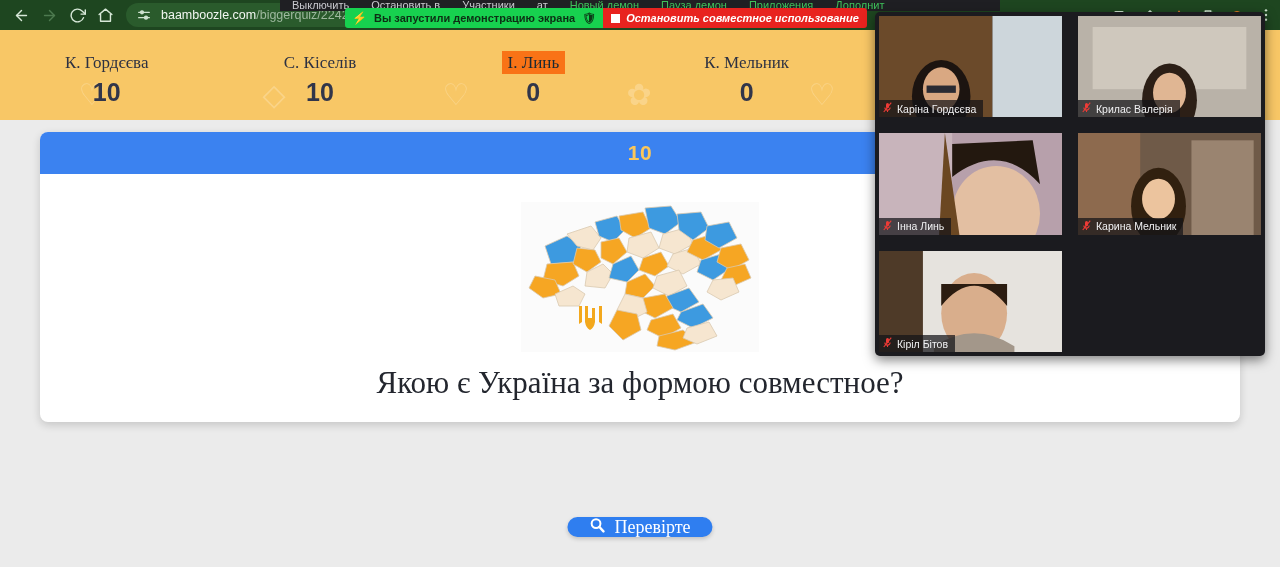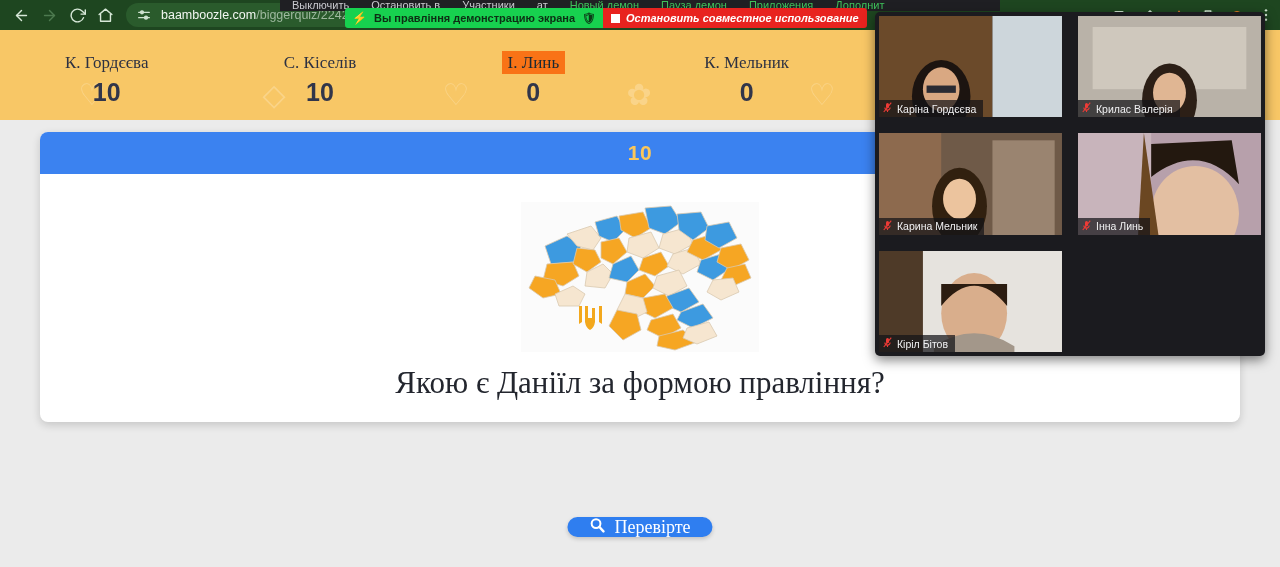--- a/index.html
+++ b/index.html
@@ -254,21 +254,21 @@
               <path d="M138 134 L162 128 L176 140 L154 148 L136 144 Z" fill="#f6a623"></path>
               <path d="M166 126 L188 120 L196 134 L176 142 L162 136 Z" fill="#f6e6d0"></path>
             </g>
             <g fill="#f3a81d">
               <path d="M64 104 l3 0 l0 12 l4 0 l0 -10 l3 0 l0 14 q-1 6 -5 8 q-4 -2 -5 -8 Z"></path>
               <path d="M58 104 l3 0 l0 16 l-3 2 Z"></path>
               <path d="M78 104 l3 0 l0 18 l-3 -2 Z"></path>
             </g>
           </svg>
         </div>
-        <div class="question">Якою є Даніїл за формою правління?</div>
+        <div class="question">Якою є Україна за формою совместное?</div>
       </div>
     </div>
 
     <button class="check-btn">
       <span class="mag">
         <svg width="16" height="16" viewBox="0 0 16 16">
           <circle cx="6.6" cy="6.6" r="4.4" fill="none" stroke="#ffffff" stroke-width="2"></circle>
           <line x1="10" y1="10" x2="14" y2="14.4" stroke="#ffffff" stroke-width="2.4" stroke-linecap="round"></line>
         </svg>
       </span>
@@ -397,21 +397,21 @@
       <span>ат</span>
       <span class="grn">Новый демон</span>
       <span class="grn">Пауза демон</span>
       <span class="grn">Приложения</span>
       <span class="grn">Дополнит</span>
     </div>
 
   <div class="share-notice">
     <div class="share-green">
       <span class="bolt">⚡</span>
-      <span>Вы правління демонстрацию экрана</span>
+      <span>Вы запустили демонстрацию экрана</span>
       <span class="shield">🛡</span>
     </div>
     <div class="share-red">
       <span class="stop-sq"></span>
       <span>Остановить совместное использование</span>
     </div>
   </div>
 
   <div class="zoom-panel">
     <div class="zoom-grid" id="zoomGrid">
@@ -444,56 +444,56 @@
           <div class="tile-label">
             <span class="mic-muted"><svg width="9" height="11" viewBox="0 0 12 14">
                 <rect x="4" y="1" width="4" height="7" rx="2" fill="#ef3b36"></rect>
                 <path d="M2.5 7a3.5 3.5 0 0 0 7 0" fill="none" stroke="#ef3b36" stroke-width="1.4"></path>
                 <line x1="6" y1="10.5" x2="6" y2="13" stroke="#ef3b36" stroke-width="1.4"></line>
                 <line x1="1" y1="13" x2="11" y2="0.5" stroke="#ef3b36" stroke-width="1.4"></line>
               </svg></span>
             <span>Крилас Валерія</span>
           </div>
         </div>
+        <div class="tile active">
+          <svg class="vid" viewBox="0 0 100 70" preserveAspectRatio="none">
+            <rect width="100" height="70" fill="#b7a0ab"></rect>
+            <rect x="0" y="0" width="40" height="70" fill="#c8b4bb"></rect>
+            <ellipse cx="64" cy="44" rx="24" ry="26" fill="#e3bfa2"></ellipse>
+            <path d="M40 24 q26 -20 48 4 l-4 -24 l-44 2Z" fill="#23180f"></path>
+            <path d="M36 0 l10 70 l-14 0 Z" fill="#6b4722"></path>
+          </svg>
+          <div class="tile-label">
+            <span class="mic-muted"><svg width="9" height="11" viewBox="0 0 12 14">
+                <rect x="4" y="1" width="4" height="7" rx="2" fill="#ef3b36"></rect>
+                <path d="M2.5 7a3.5 3.5 0 0 0 7 0" fill="none" stroke="#ef3b36" stroke-width="1.4"></path>
+                <line x1="6" y1="10.5" x2="6" y2="13" stroke="#ef3b36" stroke-width="1.4"></line>
+                <line x1="1" y1="13" x2="11" y2="0.5" stroke="#ef3b36" stroke-width="1.4"></line>
+              </svg></span>
+            <span>Інна Линь</span>
+          </div>
+        </div>
         <div class="tile">
           <svg class="vid" viewBox="0 0 100 70" preserveAspectRatio="none">
             <rect width="100" height="70" fill="#6f5a48"></rect>
             <rect x="0" y="0" width="34" height="70" fill="#8d6a4e"></rect>
             <rect x="62" y="4" width="34" height="60" fill="#9a8470"></rect>
             <ellipse cx="44" cy="40" rx="15" ry="21" fill="#31200f"></ellipse>
             <ellipse cx="44" cy="36" rx="9" ry="11" fill="#ecc49e"></ellipse>
           </svg>
           <div class="tile-label">
             <span class="mic-muted"><svg width="9" height="11" viewBox="0 0 12 14">
                 <rect x="4" y="1" width="4" height="7" rx="2" fill="#ef3b36"></rect>
                 <path d="M2.5 7a3.5 3.5 0 0 0 7 0" fill="none" stroke="#ef3b36" stroke-width="1.4"></path>
                 <line x1="6" y1="10.5" x2="6" y2="13" stroke="#ef3b36" stroke-width="1.4"></line>
                 <line x1="1" y1="13" x2="11" y2="0.5" stroke="#ef3b36" stroke-width="1.4"></line>
               </svg></span>
             <span>Карина Мельник</span>
           </div>
         </div>
-        <div class="tile active">
-          <svg class="vid" viewBox="0 0 100 70" preserveAspectRatio="none">
-            <rect width="100" height="70" fill="#b7a0ab"></rect>
-            <rect x="0" y="0" width="40" height="70" fill="#c8b4bb"></rect>
-            <ellipse cx="64" cy="44" rx="24" ry="26" fill="#e3bfa2"></ellipse>
-            <path d="M40 24 q26 -20 48 4 l-4 -24 l-44 2Z" fill="#23180f"></path>
-            <path d="M36 0 l10 70 l-14 0 Z" fill="#6b4722"></path>
-          </svg>
-          <div class="tile-label">
-            <span class="mic-muted"><svg width="9" height="11" viewBox="0 0 12 14">
-                <rect x="4" y="1" width="4" height="7" rx="2" fill="#ef3b36"></rect>
-                <path d="M2.5 7a3.5 3.5 0 0 0 7 0" fill="none" stroke="#ef3b36" stroke-width="1.4"></path>
-                <line x1="6" y1="10.5" x2="6" y2="13" stroke="#ef3b36" stroke-width="1.4"></line>
-                <line x1="1" y1="13" x2="11" y2="0.5" stroke="#ef3b36" stroke-width="1.4"></line>
-              </svg></span>
-            <span>Інна Линь</span>
-          </div>
-        </div>
         <div class="tile">
           <svg class="vid" viewBox="0 0 100 70" preserveAspectRatio="none">
             <rect width="100" height="70" fill="#e6e3de"></rect>
             <rect x="0" y="0" width="24" height="70" fill="#4e3a28"></rect>
             <ellipse cx="52" cy="34" rx="18" ry="22" fill="#d9ae8c"></ellipse>
             <path d="M34 30 q18 -22 36 0 l0 -12 l-36 0Z" fill="#2b1c10"></path>
             <path d="M30 52 q22 -14 44 0 l0 18 l-44 0Z" fill="#a3978a"></path>
           </svg>
           <div class="tile-label">
             <span class="mic-muted"><svg width="9" height="11" viewBox="0 0 12 14">

